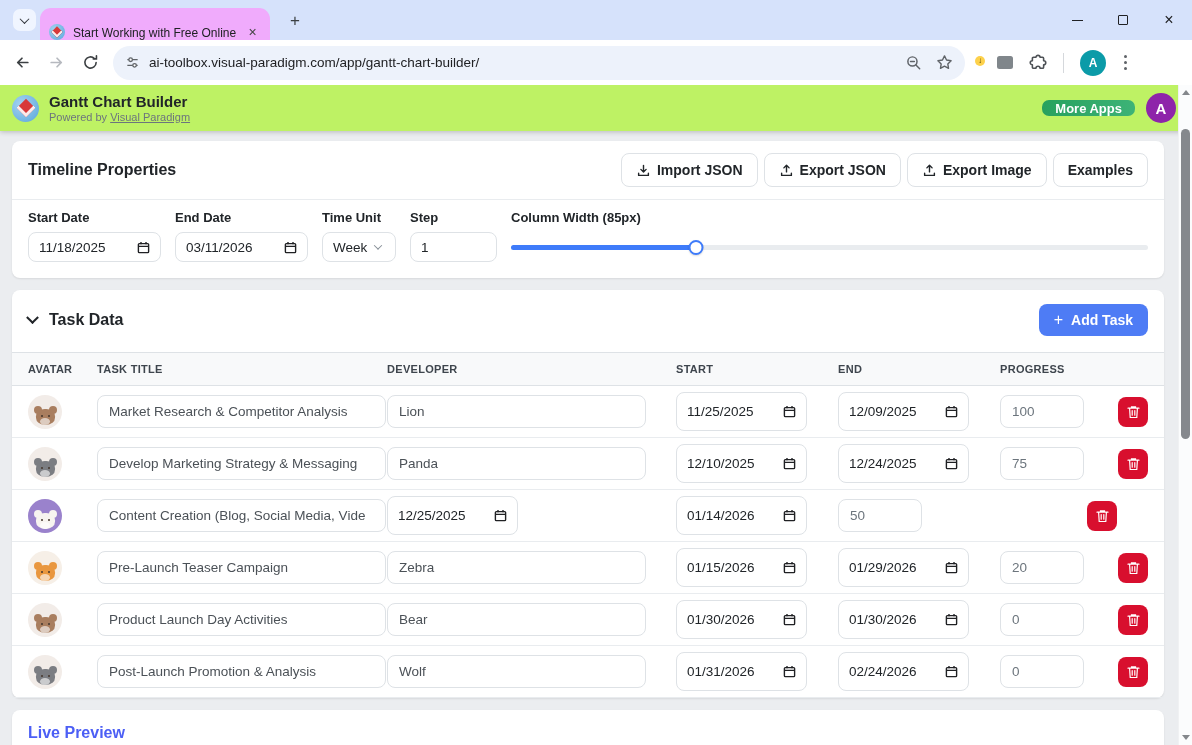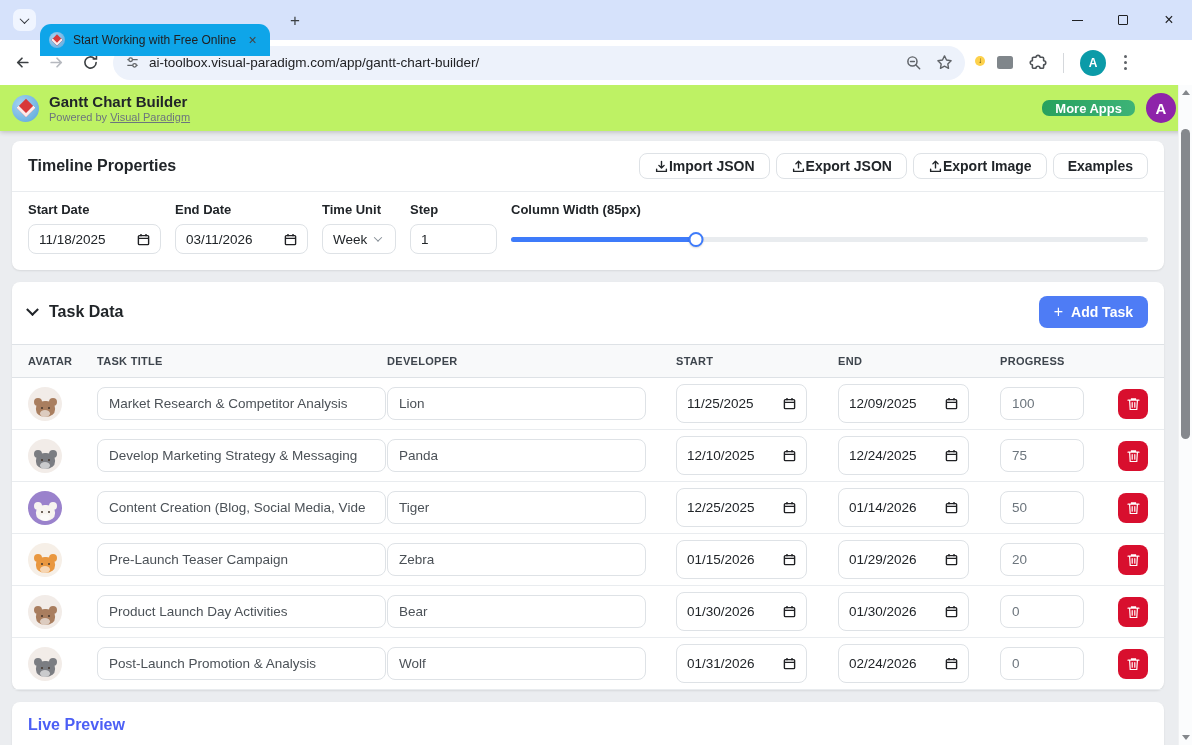--- a/index.html
+++ b/index.html
@@ -5,22 +5,22 @@
   * { box-sizing: border-box; margin: 0; padding: 0; }
   html,body { width:1192px; height:745px; overflow:hidden;
     font-family:"Liberation Sans", sans-serif; background:#ebedf0; }
 
   
   .titlebar { height:40px; background:#d6e2fb; position:relative; }
   .tab-search { position:absolute; left:13px; top:9px; width:23px; height:22px;
     background:#f0f5ff; border-radius:7px; display:flex; align-items:center; justify-content:center; }
   .chev { width:7px; height:7px; border-left:1.8px solid #30343a; border-bottom:1.8px solid #30343a;
     transform:rotate(-45deg) translate(1px,-1px); }
-  .tab { position:absolute; left:40px; top:24px; width:230px; height:32px; background:#0ea5e9;
-    border-radius:11px 11px 0 0; display:flex; align-items:center; padding:0 9px; }
+  .tab { position:absolute; left:40px; top:8px; width:230px; height:32px; background:#f0abfc;
+    border-radius:11px 11px 0 0; display:flex; align-items:flex-end; padding:0 9px; }
   .tab-title { flex:1; font-size:12px; color:#202124; white-space:nowrap; overflow:hidden; margin:0 6px 0 8px; }
   .tab-close { width:17px; height:17px; border-radius:50%; display:flex; align-items:center;
     justify-content:center; color:#444; font-size:14px; line-height:1; }
   .newtab { position:absolute; left:283px; top:9px; width:24px; height:24px; display:flex;
     align-items:center; justify-content:center; font-size:17px; color:#3c4043; }
   .win-controls { position:absolute; right:0; top:0; height:40px; display:flex; }
   .win-btn { width:46px; height:40px; display:flex; align-items:center; justify-content:center; color:#202124; }
   .min-glyph { width:11px; height:0; border-top:1.4px solid #202124; }
   .max-glyph { width:10px; height:10px; border:1.4px solid #202124; border-radius:1px; }
   .close-glyph { font-size:16px; line-height:1; }
@@ -70,21 +70,21 @@
   .app-avatar { width:30px; height:30px; border-radius:50%; background:#8e24aa; color:#fff;
     font-size:15px; font-weight:700; display:flex; align-items:center; justify-content:center; margin:0 4px 0 11px; }
 
   .content { padding:10px 0 0 12px; }
   .card { width:1152px; background:#fff; border-radius:8px; box-shadow:0 1px 2px rgba(0,0,0,.09);
     margin-bottom:12px; }
   .card-head { display:flex; justify-content:space-between; align-items:center; padding:12px 16px; }
   .card-head.bordered { border-bottom:1px solid #e9ecef; }
   .card-title { font-size:16px; font-weight:700; color:#212529; }
   .head-btns { display:flex; gap:6px; }
-  .ghost-btn { display:flex; align-items:center; gap:0; height:26px; padding:0 14px; background:#fff;
+  .ghost-btn { display:flex; align-items:center; gap:6px; height:34px; padding:0 14px; background:#fff;
     border:1px solid #dee2e6; border-radius:8px; font-size:14px; font-weight:600; color:#212529;
     font-family:inherit; }
 
   .tl-body { display:flex; gap:14px; padding:10px 16px 16px; }
   .field-label { font-size:13px; font-weight:700; color:#212529; margin-bottom:7px; }
   .inputish { height:30px; border:1px solid #dee2e6; border-radius:8px; display:flex; align-items:center;
     padding:0 10px; font-size:13.5px; color:#212529; background:#fff; }
   .date-box { justify-content:space-between; }
   .w133 { width:133px; } .w74 { width:74px; } .w87 { width:87px; }
   .grow { flex:1; }
@@ -420,21 +420,20 @@
   <div class="tgrid trow">
     <div>
       <span class="avatar bg-rabbit">
         <span class="a-head animal-rabbit">
           <i class="a-eye"></i>
                   <i class="a-muzzle"></i>
         </span>
       </span>
     </div>
     <div><input class="cell-input ti" value="Content Creation (Blog, Social Media, Vide" style=""></div>
-    <div><input class="cell-input di" value="Tiger" style=""></div>
     <div>
       <div class="inputish date-cell">
         <span>12/25/2025</span>
         <svg width="13" height="13" viewBox="0 0 14 14" fill="none" stroke="#202124" stroke-width="1.5">
                   <rect x="1.5" y="2.8" width="11" height="9.7" rx="1"></rect>
                   <path d="M1.5 5.8h11M4.3 1.2v2.4M9.7 1.2v2.4"></path>
                 </svg>
       </div>
     </div>
     <div>

